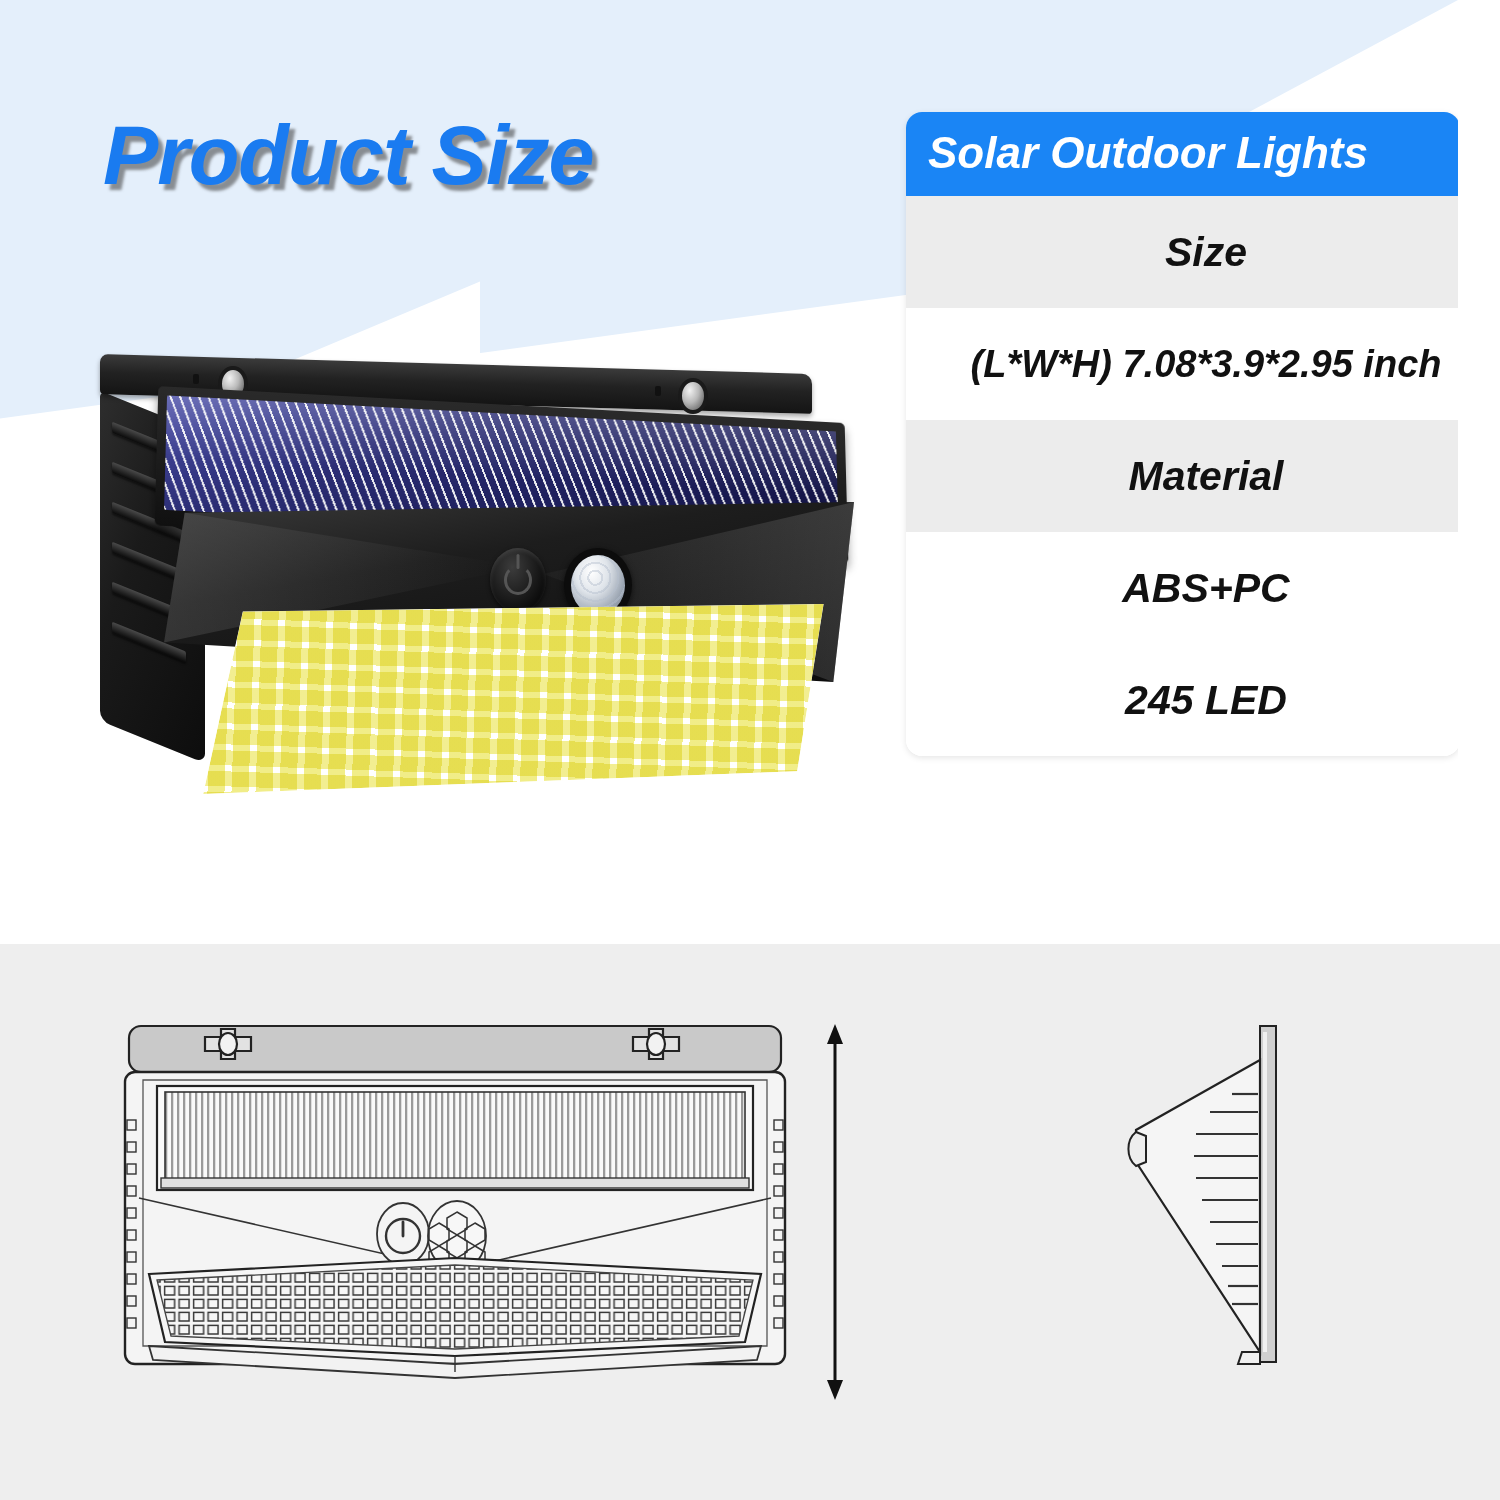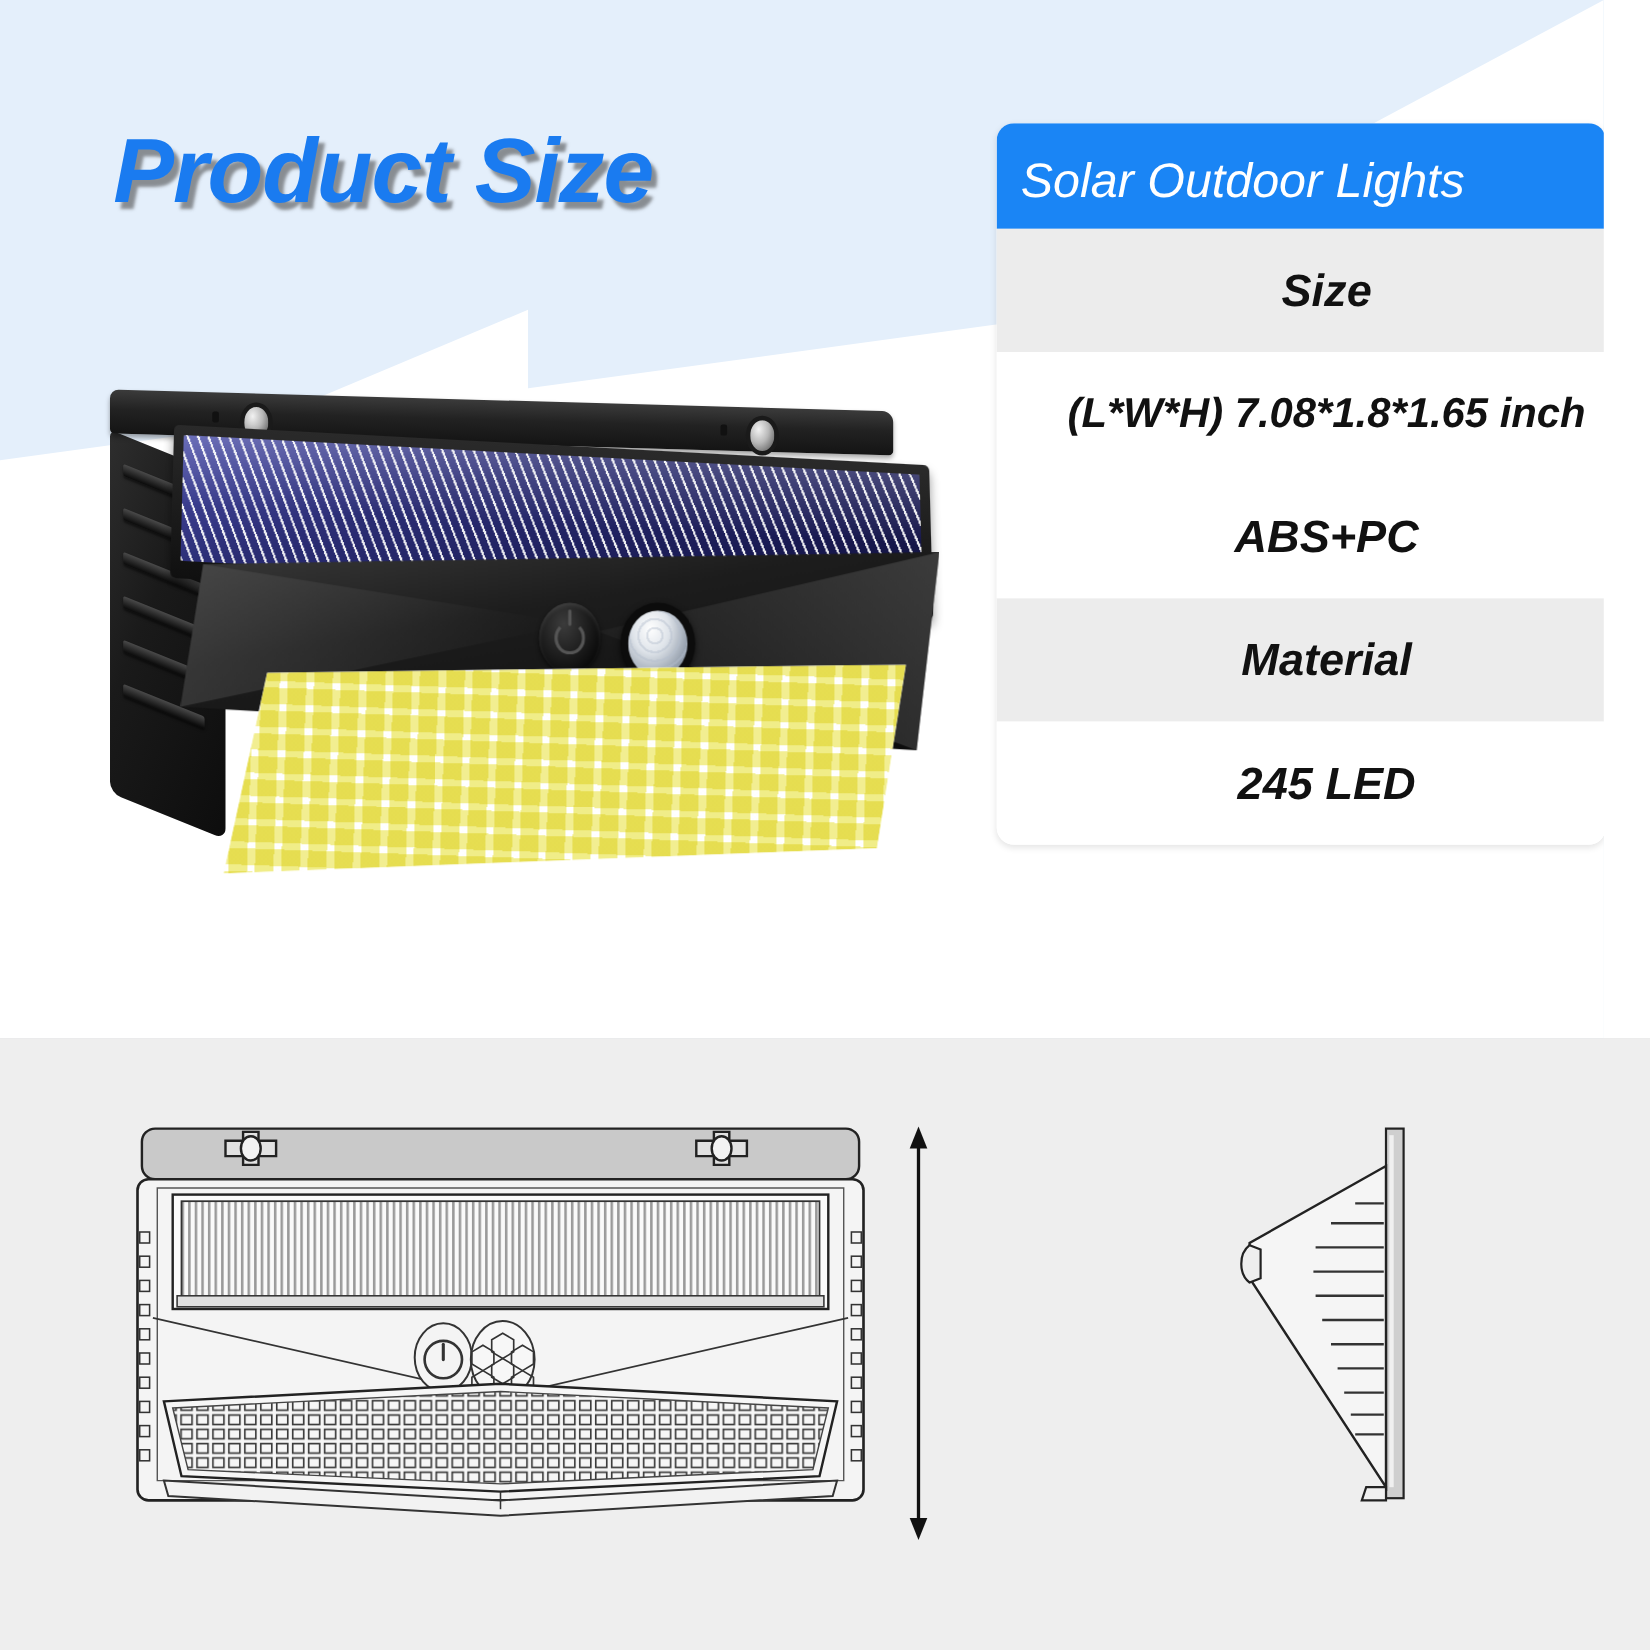--- a/index.html
+++ b/index.html
@@ -43,22 +43,22 @@
 
   
   .spec-table{
     position:absolute;left:906px;top:112px;width:554px;
     border-radius:16px;overflow:hidden;
     box-shadow:0 2px 6px rgba(0,0,0,0.10);
     background:#ffffff;
   }
   .spec-head{
     background:#1a85f5;color:#fff;
-    font-size:44px;font-weight:normal;font-style:italic;
-    padding:28px 0 18px 22px;letter-spacing:0px;
+    font-size:44px;font-weight:bold;font-style:italic;
+    padding:16px 0 18px 22px;letter-spacing:0px;
   }
   .spec-row{
     text-align:center;
     font-size:41px;font-weight:bold;font-style:italic;
     color:#111;
     height:112px;line-height:112px;
     white-space:nowrap;
     padding-left:46px;
   }
   .spec-row.alt{background:#ececec;}
@@ -264,23 +264,23 @@
           <div class="led-grid"></div>
         </div>
 
       </div>
     </div>
 
     <div class="spec-table">
       <div class="spec-head">Solar Outdoor Lights</div>
 
       <div class="spec-row alt">Size</div>
-      <div class="spec-row plain small">(L*W*H) 7.08*1.8*1.65 inch</div>
+      <div class="spec-row plain small">(L*W*H) 7.08*3.9*2.95 inch</div>
+      <div class="spec-row alt">Material</div>
       <div class="spec-row plain">ABS+PC</div>
-      <div class="spec-row alt">Material</div>
       <div class="spec-row plain">245 LED</div>
     </div>
   </div>
 
   <div class="hairline"></div>
 
   <div class="bottom-panel">
 
     <svg width="700" height="400" viewBox="0 0 700 400" style="position:absolute;left:105px;top:68px;">
       <defs>

